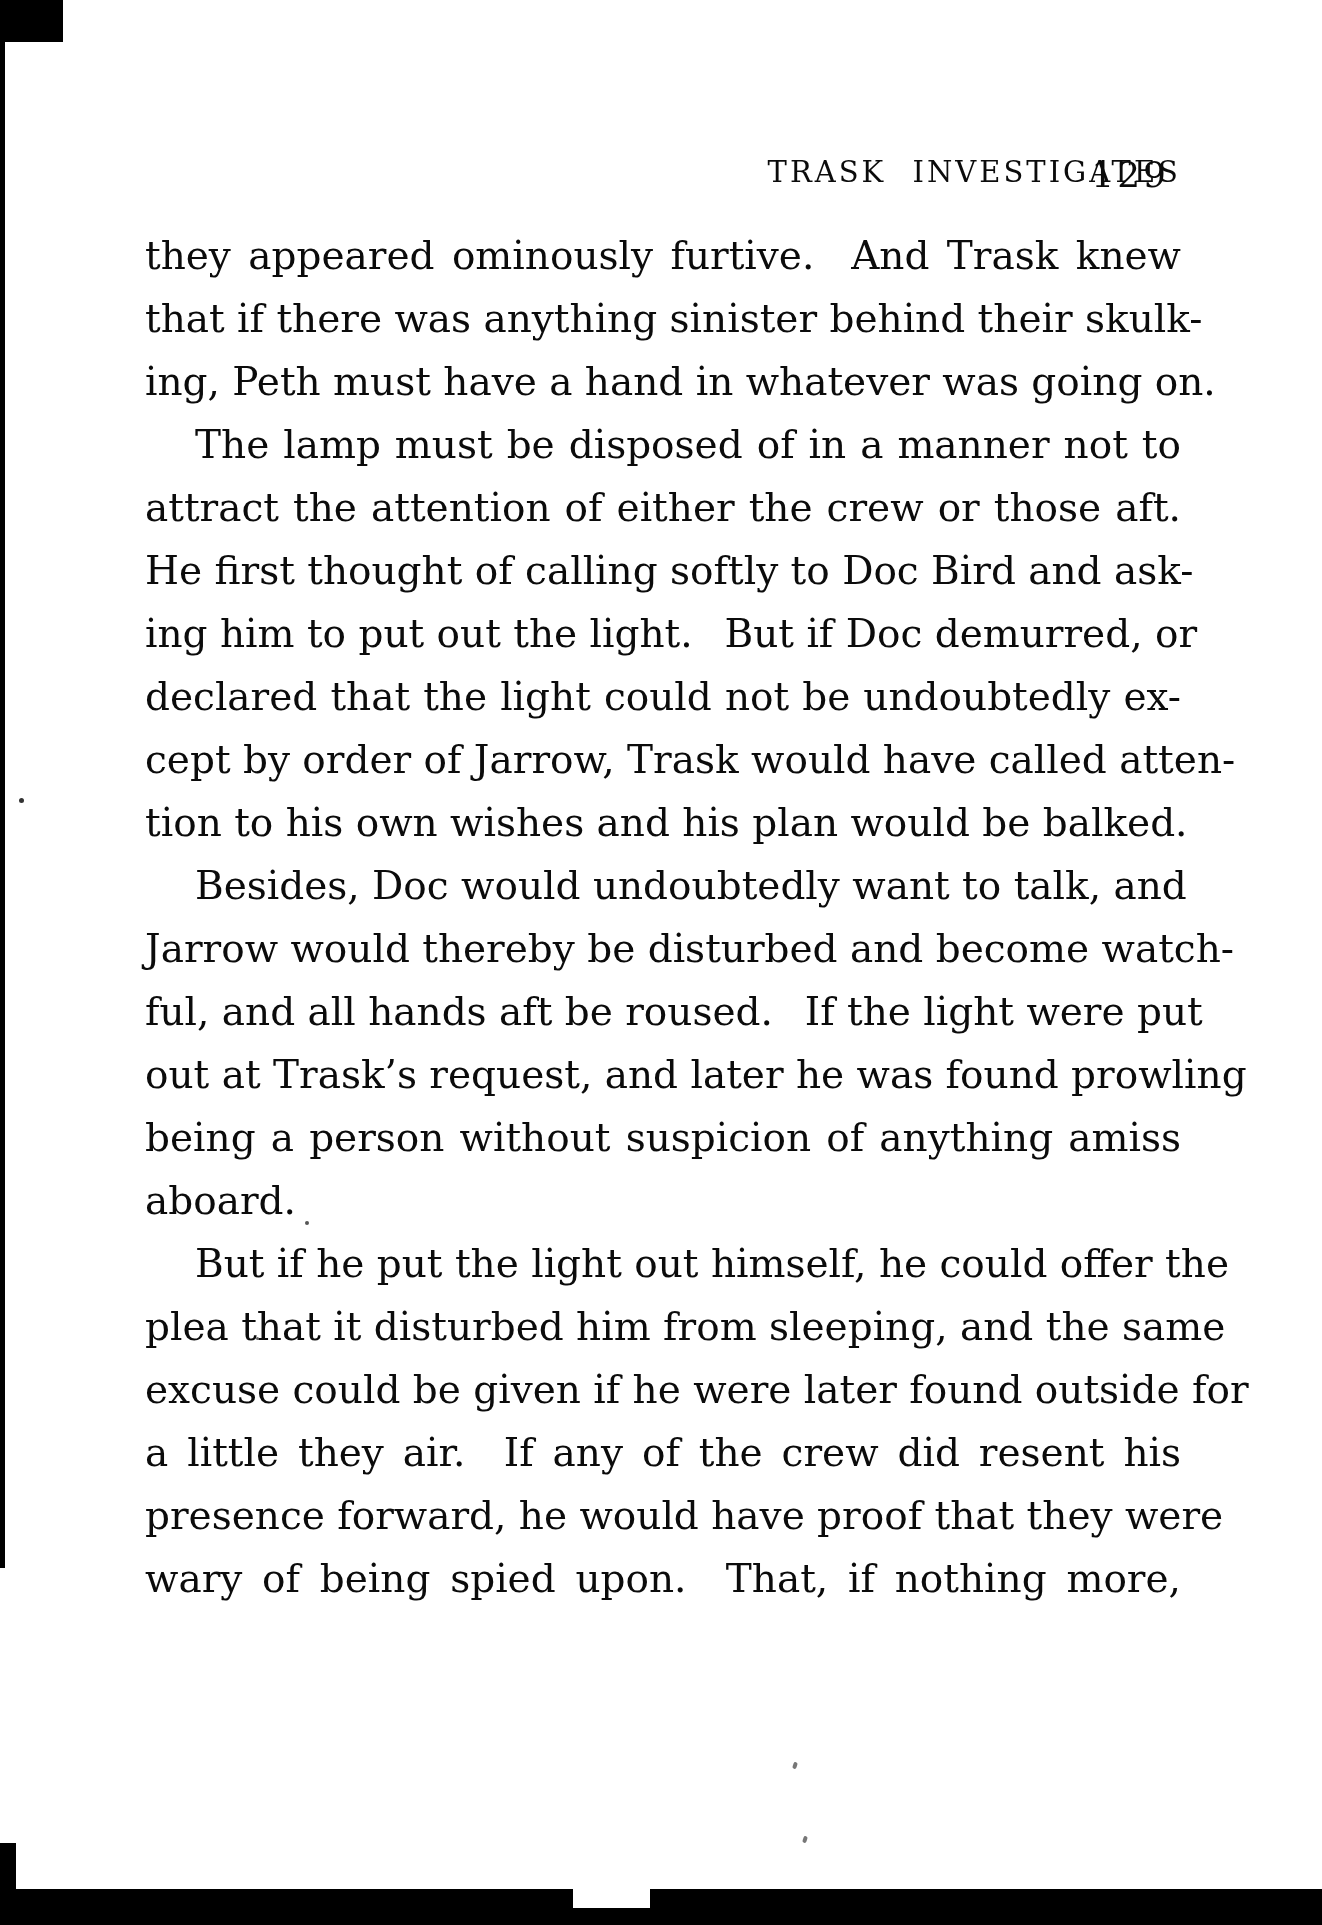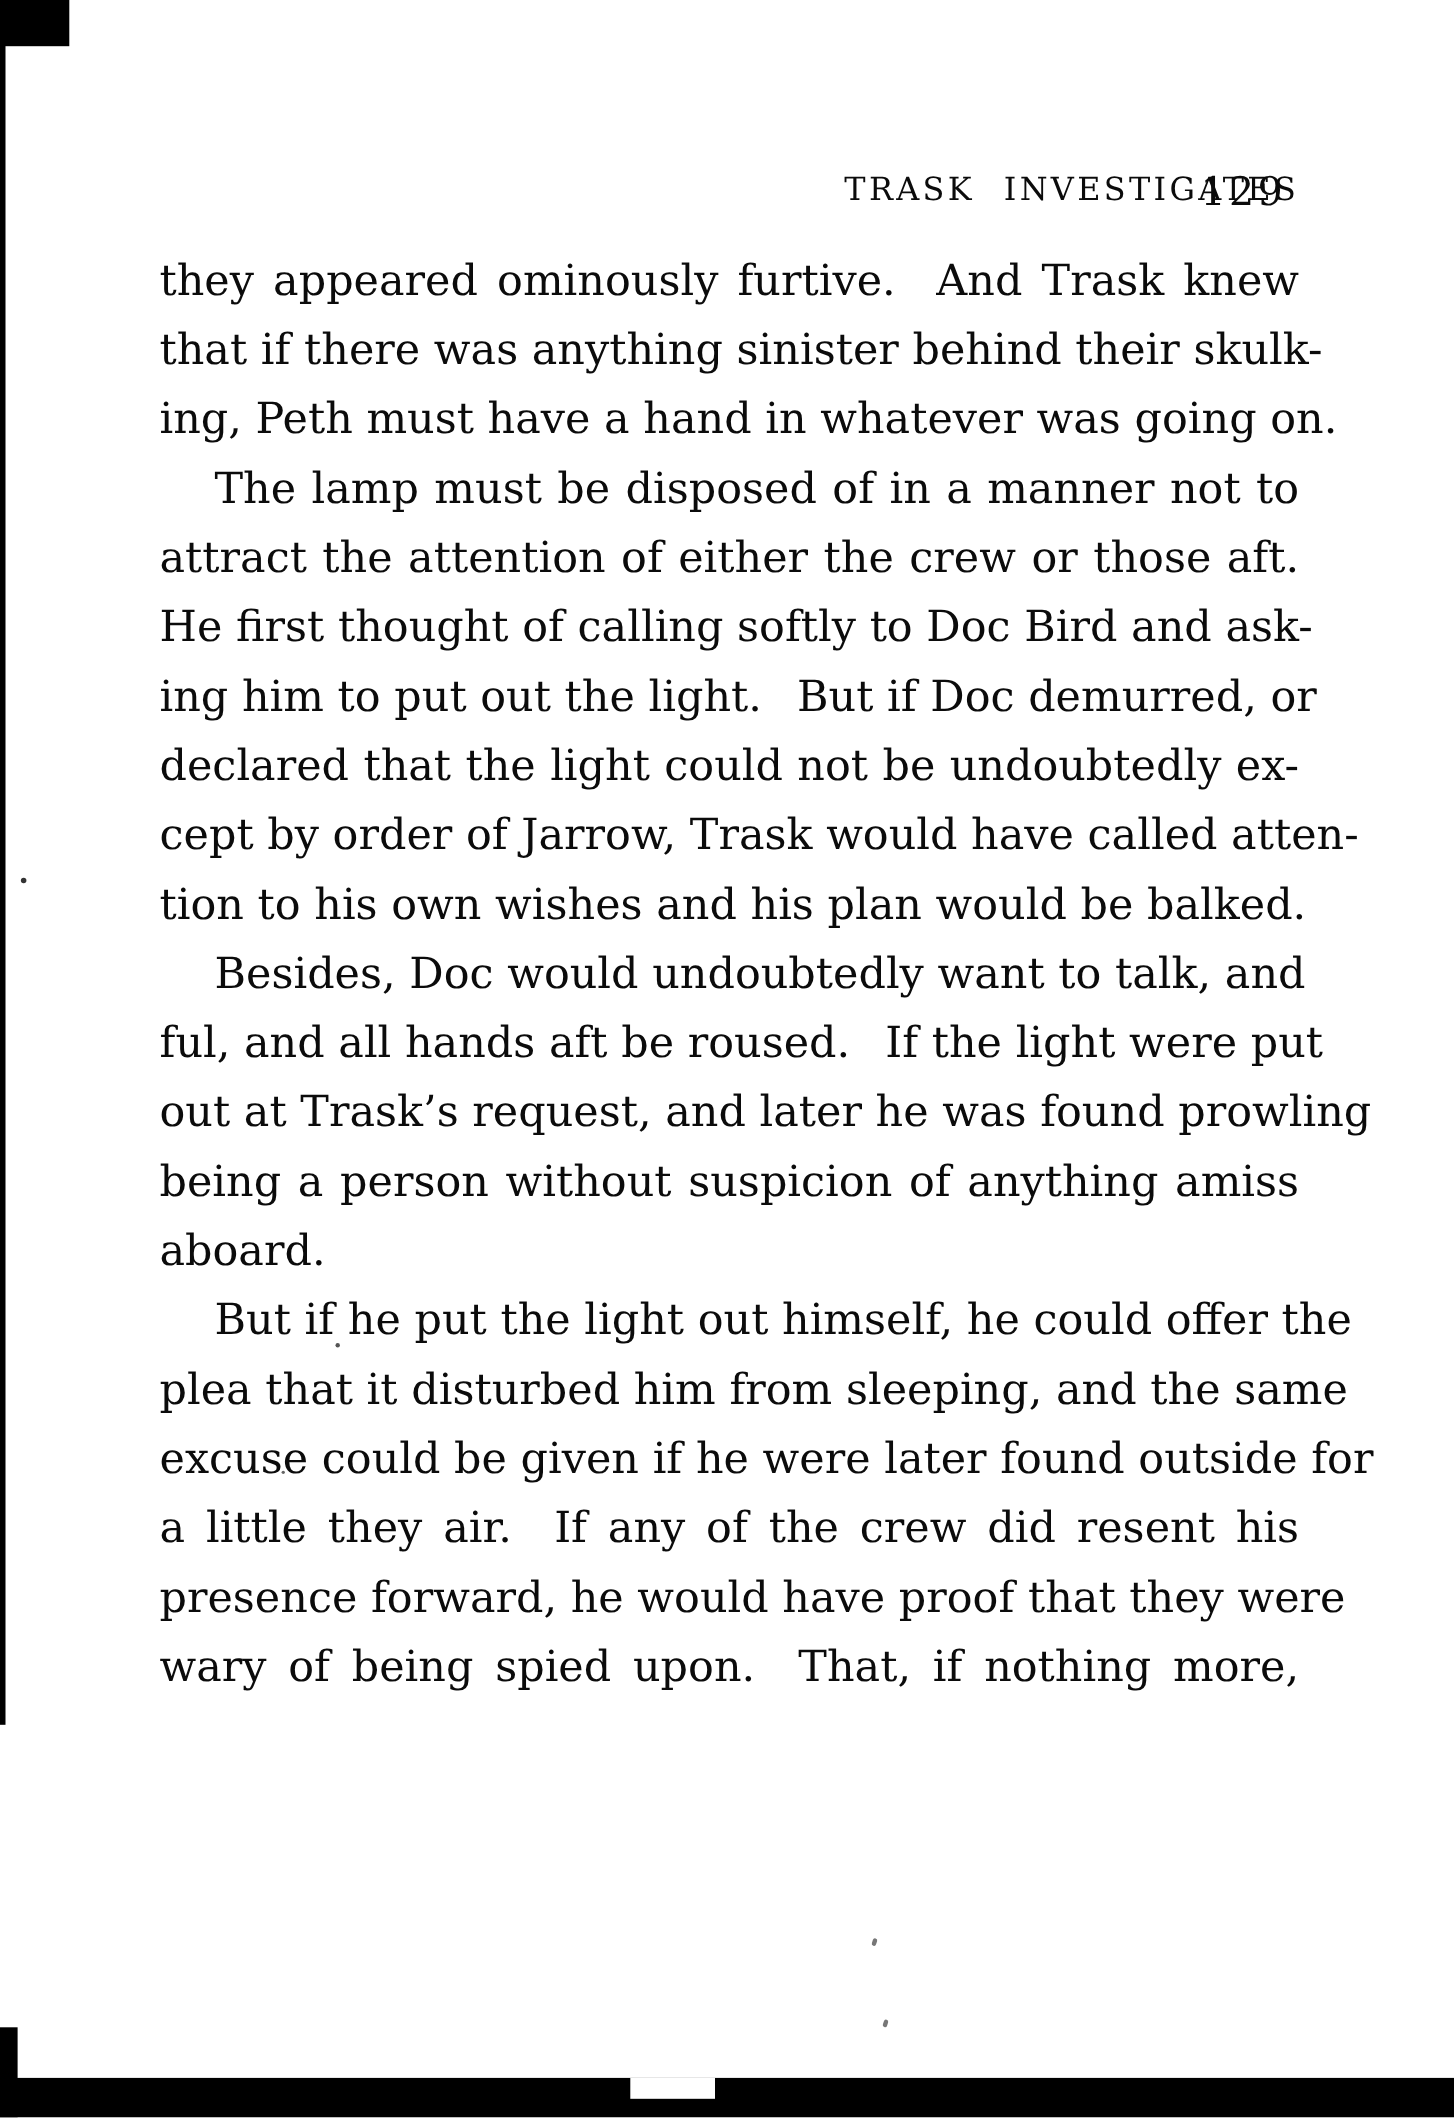--- a/index.html
+++ b/index.html
@@ -104,20 +104,21 @@
     <div class="line">attract the attention of either the crew or those aft.</div>
     <div class="line">He first thought of calling softly to Doc Bird and ask-</div>
     <div class="line">ing him to put out the light.  But if Doc demurred, or</div>
     <div class="line">declared that the light could not be undoubtedly ex-</div>
     <div class="line">cept by order of Jarrow, Trask would have called atten-</div>
     <div class="line">tion to his own wishes and his plan would be balked.</div>
   </div>
 
   <div>
     <div class="line indent">Besides, Doc would undoubtedly want to talk, and</div>
+    <div class="line">Jarrow would thereby be disturbed and become watch-</div>
     <div class="line">ful, and all hands aft be roused.  If the light were put</div>
     <div class="line">out at Trask’s request, and later he was found prowling</div>
     <div class="line">being a person without suspicion of anything amiss</div>
     <div class="line left">aboard.</div>
   </div>
 
   <div>
     <div class="line indent">But if he put the light out himself, he could offer the</div>
     <div class="line">plea that it disturbed him from sleeping, and the same</div>
     <div class="line">excuse could be given if he were later found outside for</div>

